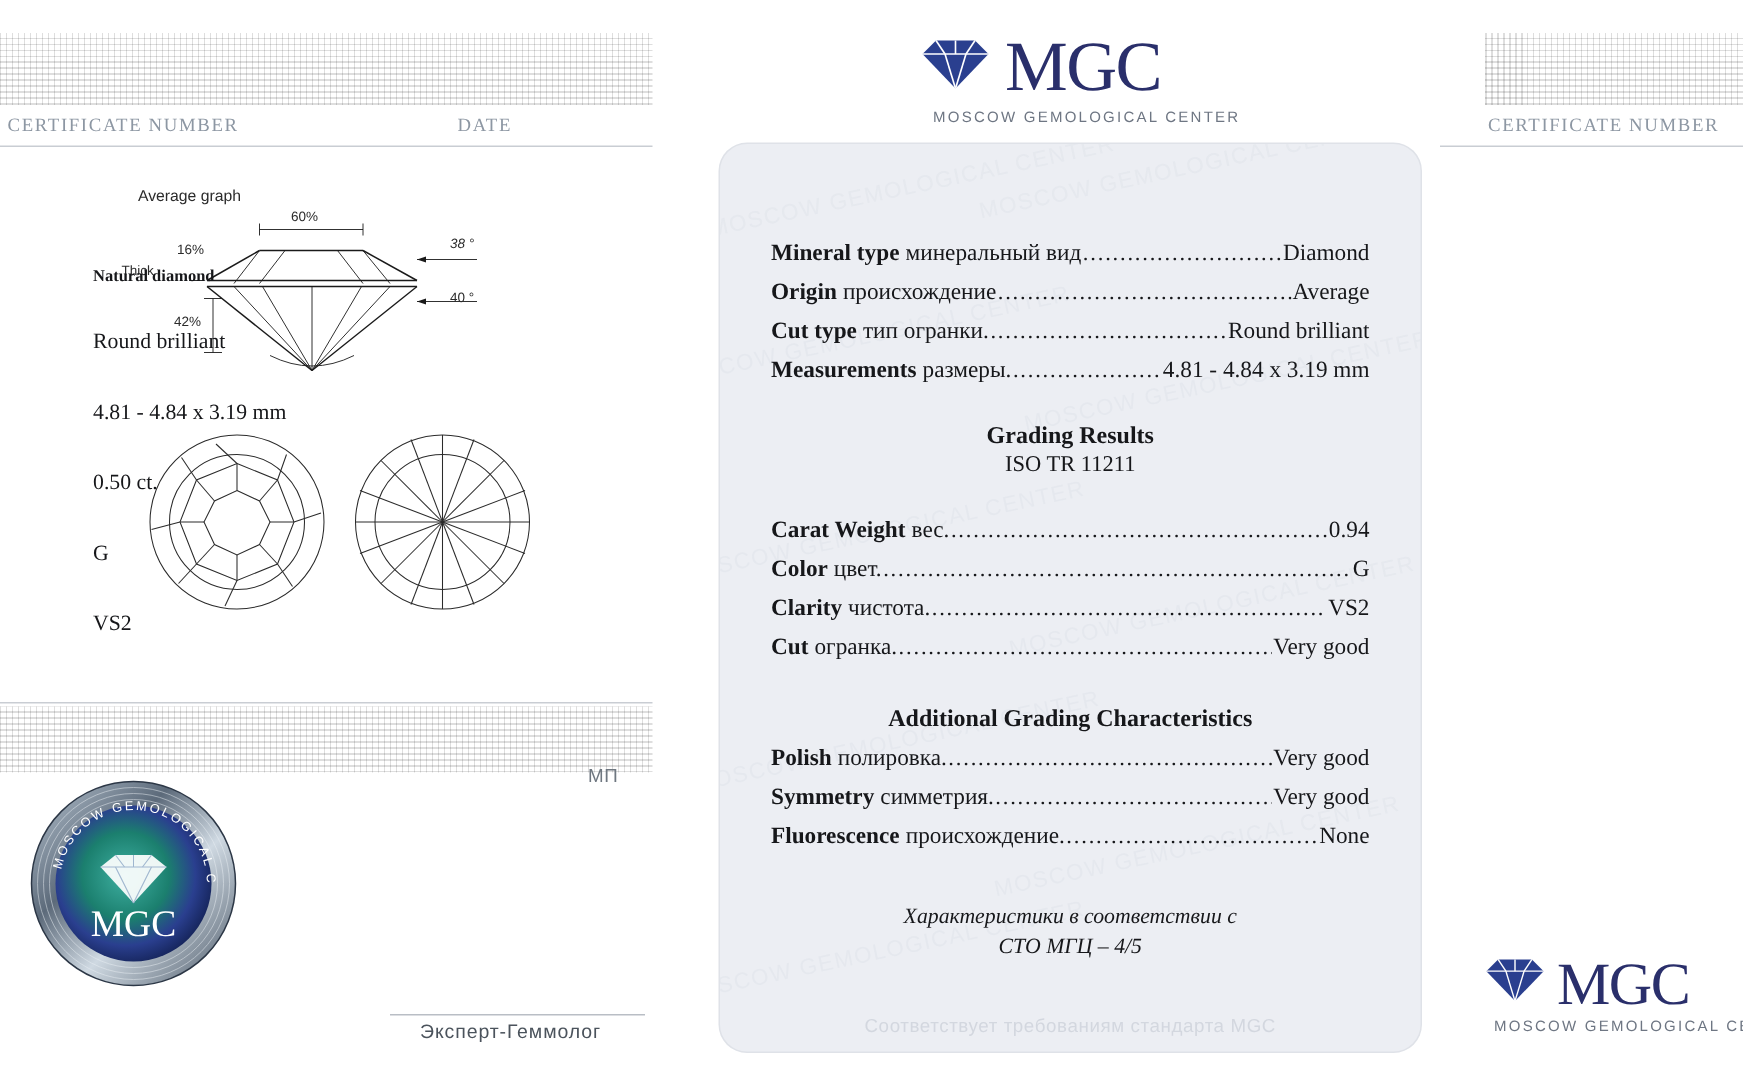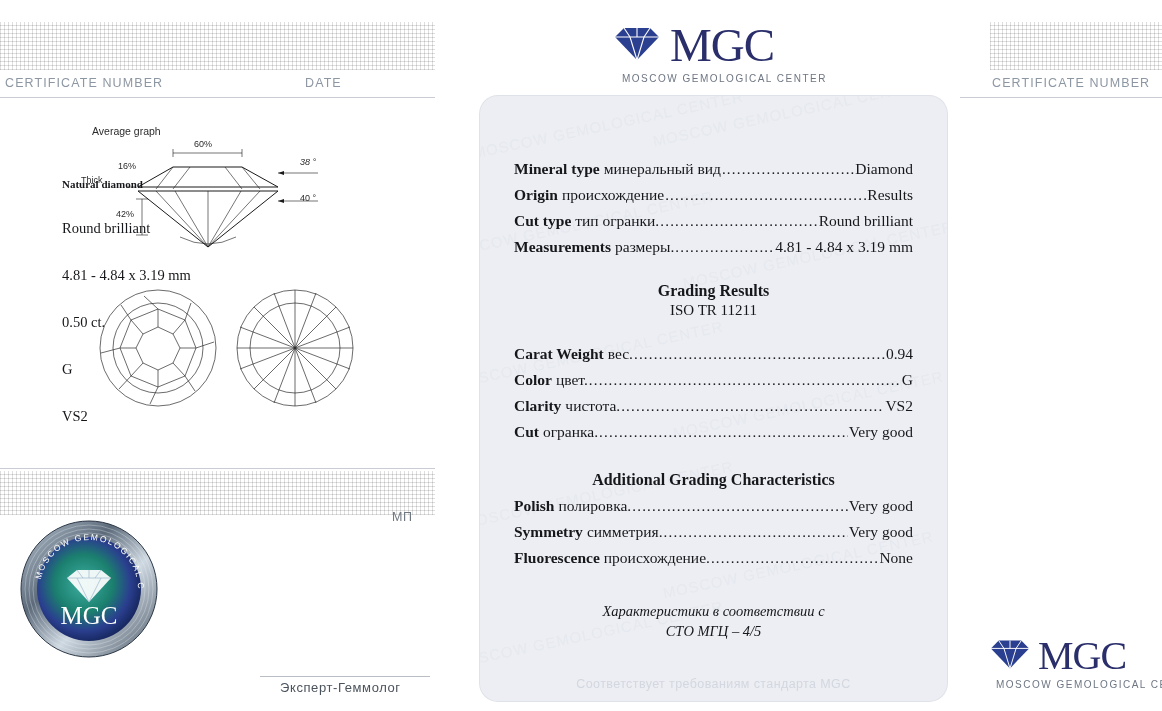--- a/index.html
+++ b/index.html
@@ -28,21 +28,21 @@
     position: absolute; left: 0; top: 22px; width: 435px; height: 48px;
   }
   #left-header-labels {
     position: absolute; left: 0; top: 76px; width: 435px; height: 20px;
   }
   .hdr-label {
     position: absolute;
     font-size: 12.5px;
     letter-spacing: 1.1px;
     color: #8d97a3;
-    font-family: Liberation Sans, sans-serif;
+    font-family: Liberation Serif, serif;
   }
   #cert-number-label-left { left: 5px; top: 0; }
   #date-label-left { left: 305px; top: 0; }
 
   #left-rule {
     position: absolute; left: 0; top: 97px; width: 435px; height: 1px;
     background: #c9cdd3;
   }
 
   
@@ -420,21 +420,21 @@
       <div class="spec-line">
         <span class="lbl">Mineral type</span>
         <span class="ru">минеральный вид</span>
         <span class="dots">..........................................................................................</span>
         <span class="val">Diamond</span>
       </div>
       <div class="spec-line">
         <span class="lbl">Origin</span>
         <span class="ru">происхождение</span>
         <span class="dots">..........................................................................................</span>
-        <span class="val">Results</span>
+        <span class="val">Average</span>
       </div>
       <div class="spec-line">
         <span class="lbl">Cut type</span>
         <span class="ru">тип огранки.</span>
         <span class="dots">..........................................................................................</span>
         <span class="val">Round brilliant</span>
       </div>
       <div class="spec-line">
         <span class="lbl">Measurements</span>
         <span class="ru">размеры.</span>

